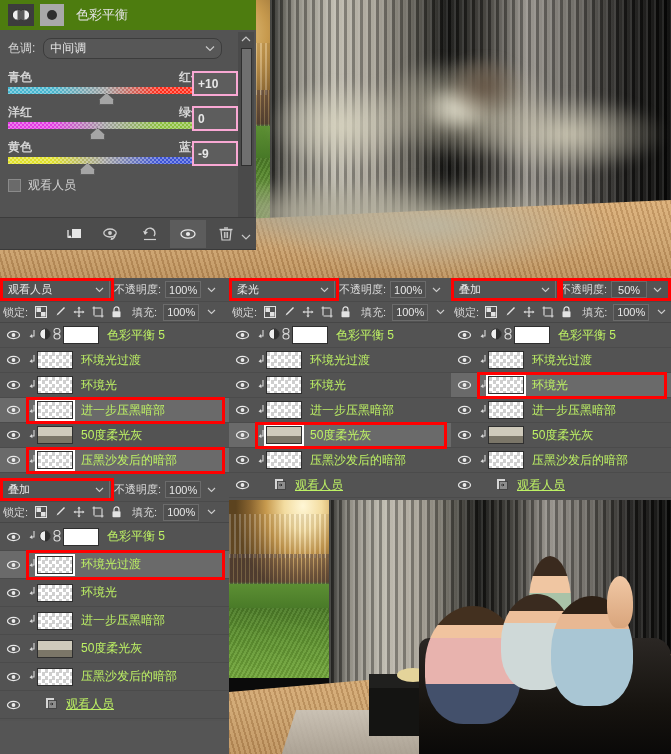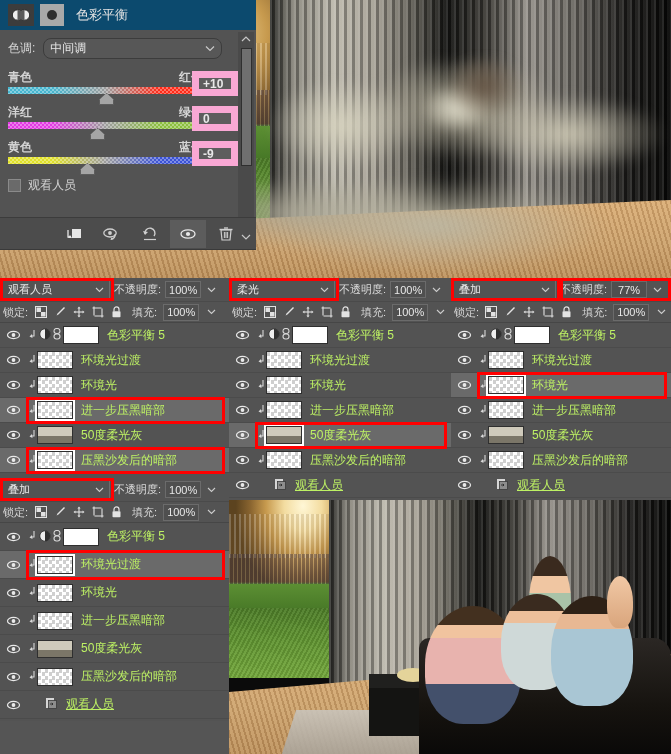--- a/index.html
+++ b/index.html
@@ -82,21 +82,21 @@
     background:linear-gradient(to bottom,#20201e 0 22%, #141412 22% 100%); }
   .person{ position:absolute; border-radius:50% 50% 40% 40%; }
   .pop{ position:absolute; width:7%; height:5%; background:#e4d49a; border-radius:50%; }
 
   
   .cbPanel{
     position:absolute; left:0; top:0; width:256px; height:250px;
     background:#535353; color:#d4d4d4; font-size:12px;
     border-bottom:1px solid #3a3a3a;
   }
-  .cbHeader{ height:30px; background:#0c4a6e; display:flex; align-items:center; padding-left:8px; gap:6px;}
+  .cbHeader{ height:30px; background:#4d7c0f; display:flex; align-items:center; padding-left:8px; gap:6px;}
   .cbIcon{ width:26px; height:22px; background:#3c3c3c; display:flex; align-items:center; justify-content:center;}
   .cbIcon svg{ display:block; }
   .maskThumb{ width:24px; height:22px; background:#a9a9a9; display:flex; align-items:center; justify-content:center;}
   .maskThumb i{ width:10px; height:10px; background:#2f2f2f; border-radius:50%; display:block;}
   .cbTitle{ font-size:13px; color:#e3e3e3; margin-left:6px;}
 
   .cbBody{ position:relative; padding:8px 10px 0 8px; height:188px;}
   .rowTone{ display:flex; align-items:center; gap:8px; margin-bottom:10px;}
   .rowTone .lbl{ font-size:12px;}
   .select{
@@ -111,21 +111,21 @@
   .track{ position:relative; width:195px; height:7px; }
   .track .bar{ position:absolute; inset:0; }
   .bar.cyanred{ background:linear-gradient(90deg,#46b6cf 0%,#46b6cf 22%,#9d9d9d 50%,#ff2a17 78%,#ff2a17 100%);}
   .bar.magentagreen{ background:linear-gradient(90deg,#e238e2 0%,#e238e2 22%,#9d9d9d 50%,#8cbf3f 78%,#8cbf3f 100%);}
   .bar.yellowblue{ background:linear-gradient(90deg,#e1e127 0%,#e1e127 22%,#9d9d9d 50%,#3a52d6 78%,#3a52d6 100%);}
   .bar .checks{ position:absolute; inset:0;
     background:repeating-conic-gradient(rgba(255,255,255,.35) 0 25%, rgba(0,0,0,0) 0 50%) 0 0/4px 4px; }
   .knob{ position:absolute; top:6px; width:15px; height:12px; background:#a5a5a5;
     border:1px solid #5d5d5d; clip-path:polygon(50% 0%, 100% 58%, 100% 100%, 0 100%, 0 58%);}
   .numbox{ position:absolute; right:8px; width:46px; height:25px; background:#5d5d5d;
-    border:7px solid #f9a8d4; color:#e8e8e8; font-size:12px; display:flex; align-items:center; padding-left:4px;}
+    border:2px solid #f9a8d4; color:#e8e8e8; font-size:12px; display:flex; align-items:center; padding-left:4px;}
 
   .lumRow{ display:flex; align-items:center; gap:7px; margin-top:13px;}
   .cbox{ width:13px; height:13px; background:#6a6a6a; border:1px solid #8a8a8a;}
 
   .cbScroll{ position:absolute; right:2px; top:32px; width:16px; height:212px; background:#4a4a4a;
     display:flex; flex-direction:column; align-items:center; justify-content:space-between;}
   .cbScroll .thumb{ position:absolute; top:16px; width:11px; height:118px; background:#6f6f6f;}
   .arrowBtn{ height:14px; display:flex; align-items:center; justify-content:center; z-index:2;}
 
   .cbFooter{ position:absolute; left:0; bottom:0; width:100%; height:32px; background:#4c4c4c;
@@ -675,21 +675,21 @@
         <div class="lpBlend">
           <div class="blendSel" style="width:103px;">
             <span>叠加</span>
             <span class="chev" style="position:absolute;right:5px;top:50%;transform:translateY(-50%);">
               <svg width="9" height="6" viewBox="0 0 9 6">
                 <path d="M1 1 L4.5 4.5 L8 1" stroke="#cccccc" stroke-width="1.1" fill="none"></path>
               </svg>
             </span>
           </div>
           <span class="opLabel">不透明度:</span>
-          <div class="opVal">77%</div>
+          <div class="opVal">50%</div>
           <div class="miniChev">
             <svg width="9" height="6" viewBox="0 0 9 6">
               <path d="M1 1 L4.5 4.5 L8 1" stroke="#cccccc" stroke-width="1.1" fill="none"></path>
             </svg>
           </div>
         </div>
         <div class="lpLock">
           <span class="opLabel">锁定:</span>
           <span class="lockIcon">
             <svg width="12" height="12" viewBox="0 0 12 12">

